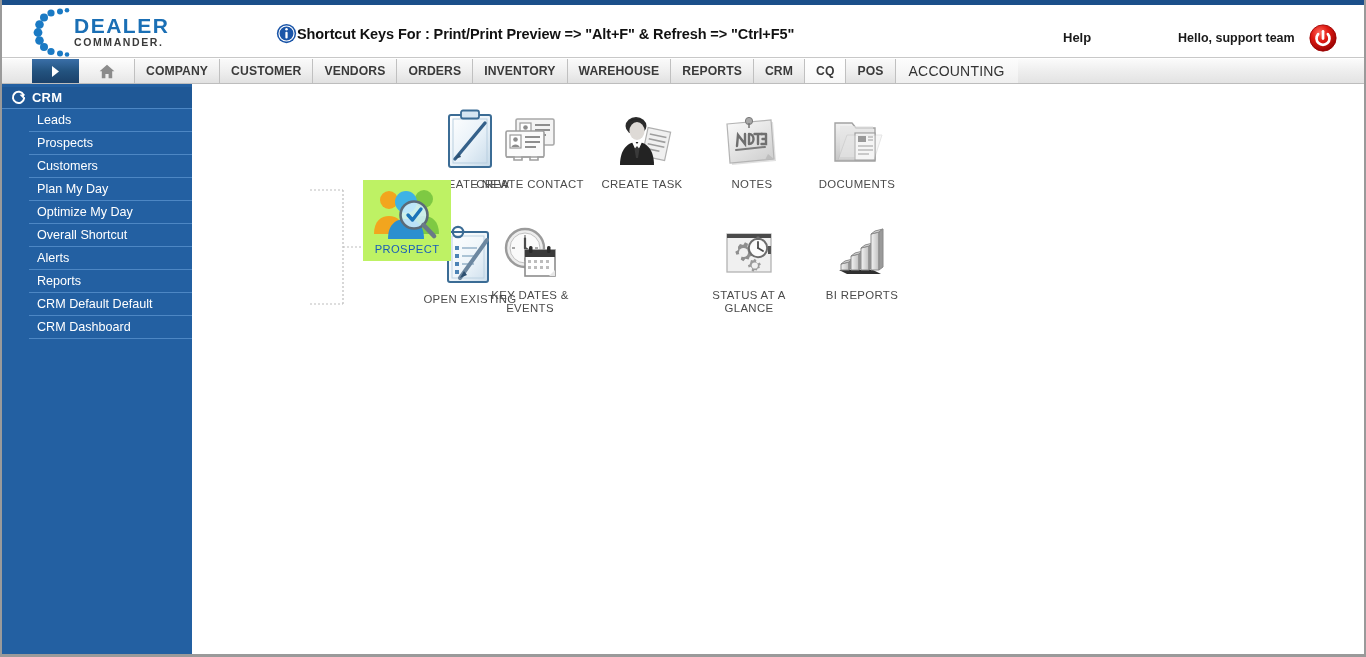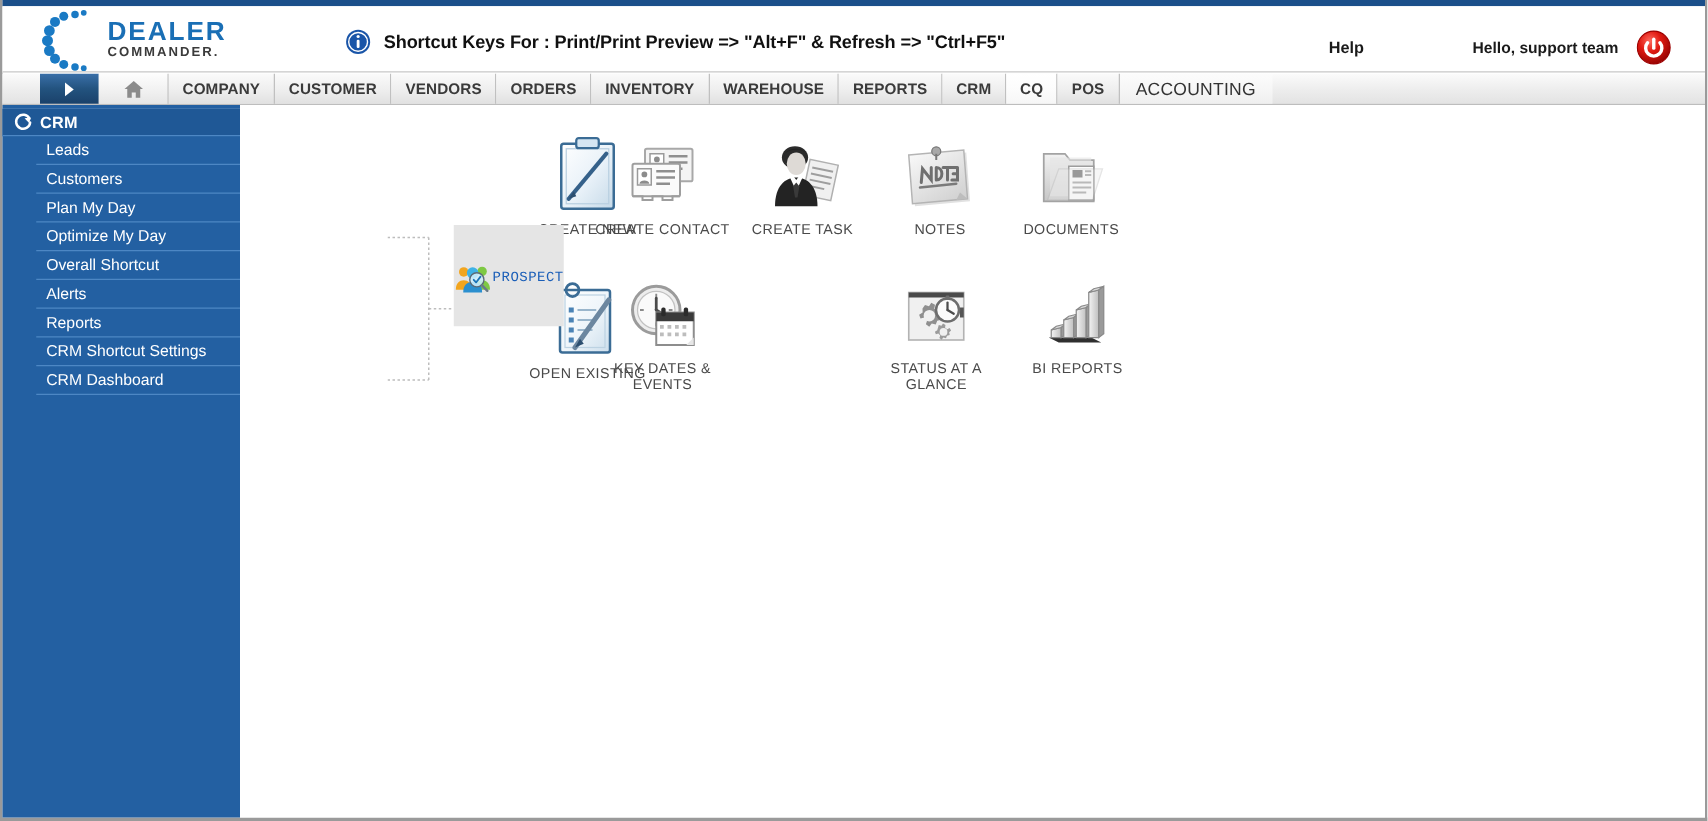--- a/index.html
+++ b/index.html
@@ -29,33 +29,33 @@
     position: absolute; top: 5px; left: 0; right: 0;
     height: 53px;
     background: #ffffff;
     border-bottom: 1px solid #c8c8c8;
   }
   .logo-wrap {
     position: absolute; left: 28px; top: 2px;
     width: 160px; height: 50px;
   }
   .logo-c { position: absolute; left: 0; top: 0; width: 46px; height: 50px; }
-  .logo-text { position: absolute; left: 56px; top: 8px; }
+  .logo-text { position: absolute; left: 44px; top: 8px; }
   .logo-dealer {
     font-size: 21px; font-weight: bold; letter-spacing: 1.5px;
     color: #1a6fb5; line-height: 21px;
   }
   .logo-commander {
     font-size: 10.5px; font-weight: bold; letter-spacing: 1.6px;
     color: #3b3b3b; line-height: 13px;
   }
 
   .shortcut-block {
     position: absolute; left: 274px; top: 18px;
-    display: flex; align-items: center; gap: 10px;
+    display: flex; align-items: center; 
   }
   .info-icon { width: 21px; height: 21px; display: block; }
   .shortcut-text {
     font-size: 14.5px; font-weight: bold; color: #111;
     white-space: nowrap; letter-spacing: -0.1px;
   }
 
   .help-link {
     position: absolute; left: 1021px; top: 25px;
     font-size: 13px; font-weight: bold; color: #1a1a1a;
@@ -164,26 +164,25 @@
     font-size: 11.4px; color: #4a4a4a;
     letter-spacing: 0.35px; line-height: 12.5px;
     text-transform: uppercase;
   }
 
   
   .prospect-tile {
     position: absolute;
     left: 171px; top: 93px;
     width: 88px; height: 81px;
-    background: #e5e5e5;
-    display: flex; 
+    background: #bef264;
+    display: flex; flex-direction: column;
     align-items: center; justify-content: flex-start;
     padding-top: 4px;
     cursor: pointer;
-    font-family: Liberation Mono, monospace;
   }
   .prospect-label {
     font-size: 11.2px; color: #1a5eb8; letter-spacing: 0.4px;
     margin-top: 1px;
   }
 
   .connector { position: absolute; pointer-events: none; }
 </style>
 </head>
 <body>
@@ -272,27 +271,28 @@
 
   <div class="sidebar">
     <div class="sidebar-header">
       <svg width="15" height="15" viewBox="0 0 16 16">
         <path d="M13.4 5.2 A6 6 0 1 0 14 8.6" fill="none" stroke="#ffffff" stroke-width="2.1" stroke-linecap="round"></path>
         <path d="M9.2 5.0 L14.4 4.3 L13.3 9.2 Z" fill="#ffffff"></path>
       </svg>
       <span class="sidebar-header-label">CRM</span>
     </div>
     <div class="sidebar-item">Leads</div>
+    <div class="sidebar-item">Prospects</div>
     <div class="sidebar-item">Customers</div>
     <div class="sidebar-item">Plan My Day</div>
     <div class="sidebar-item">Optimize My Day</div>
     <div class="sidebar-item">Overall Shortcut</div>
     <div class="sidebar-item">Alerts</div>
     <div class="sidebar-item">Reports</div>
-    <div class="sidebar-item">CRM Shortcut Settings</div>
+    <div class="sidebar-item">CRM Default Default</div>
     <div class="sidebar-item">CRM Dashboard</div>
   </div>
 
   <div class="content">
 
     <svg class="connector" style="left:118px; top:95px; width:60px; height:130px;" viewBox="0 0 60 130">
       <g stroke="#bdbdbd" stroke-width="1.2" stroke-dasharray="2,2" fill="none">
         <path d="M0 8 H33"></path>
         <path d="M33 8 V122"></path>
         <path d="M0 122 H33"></path>

